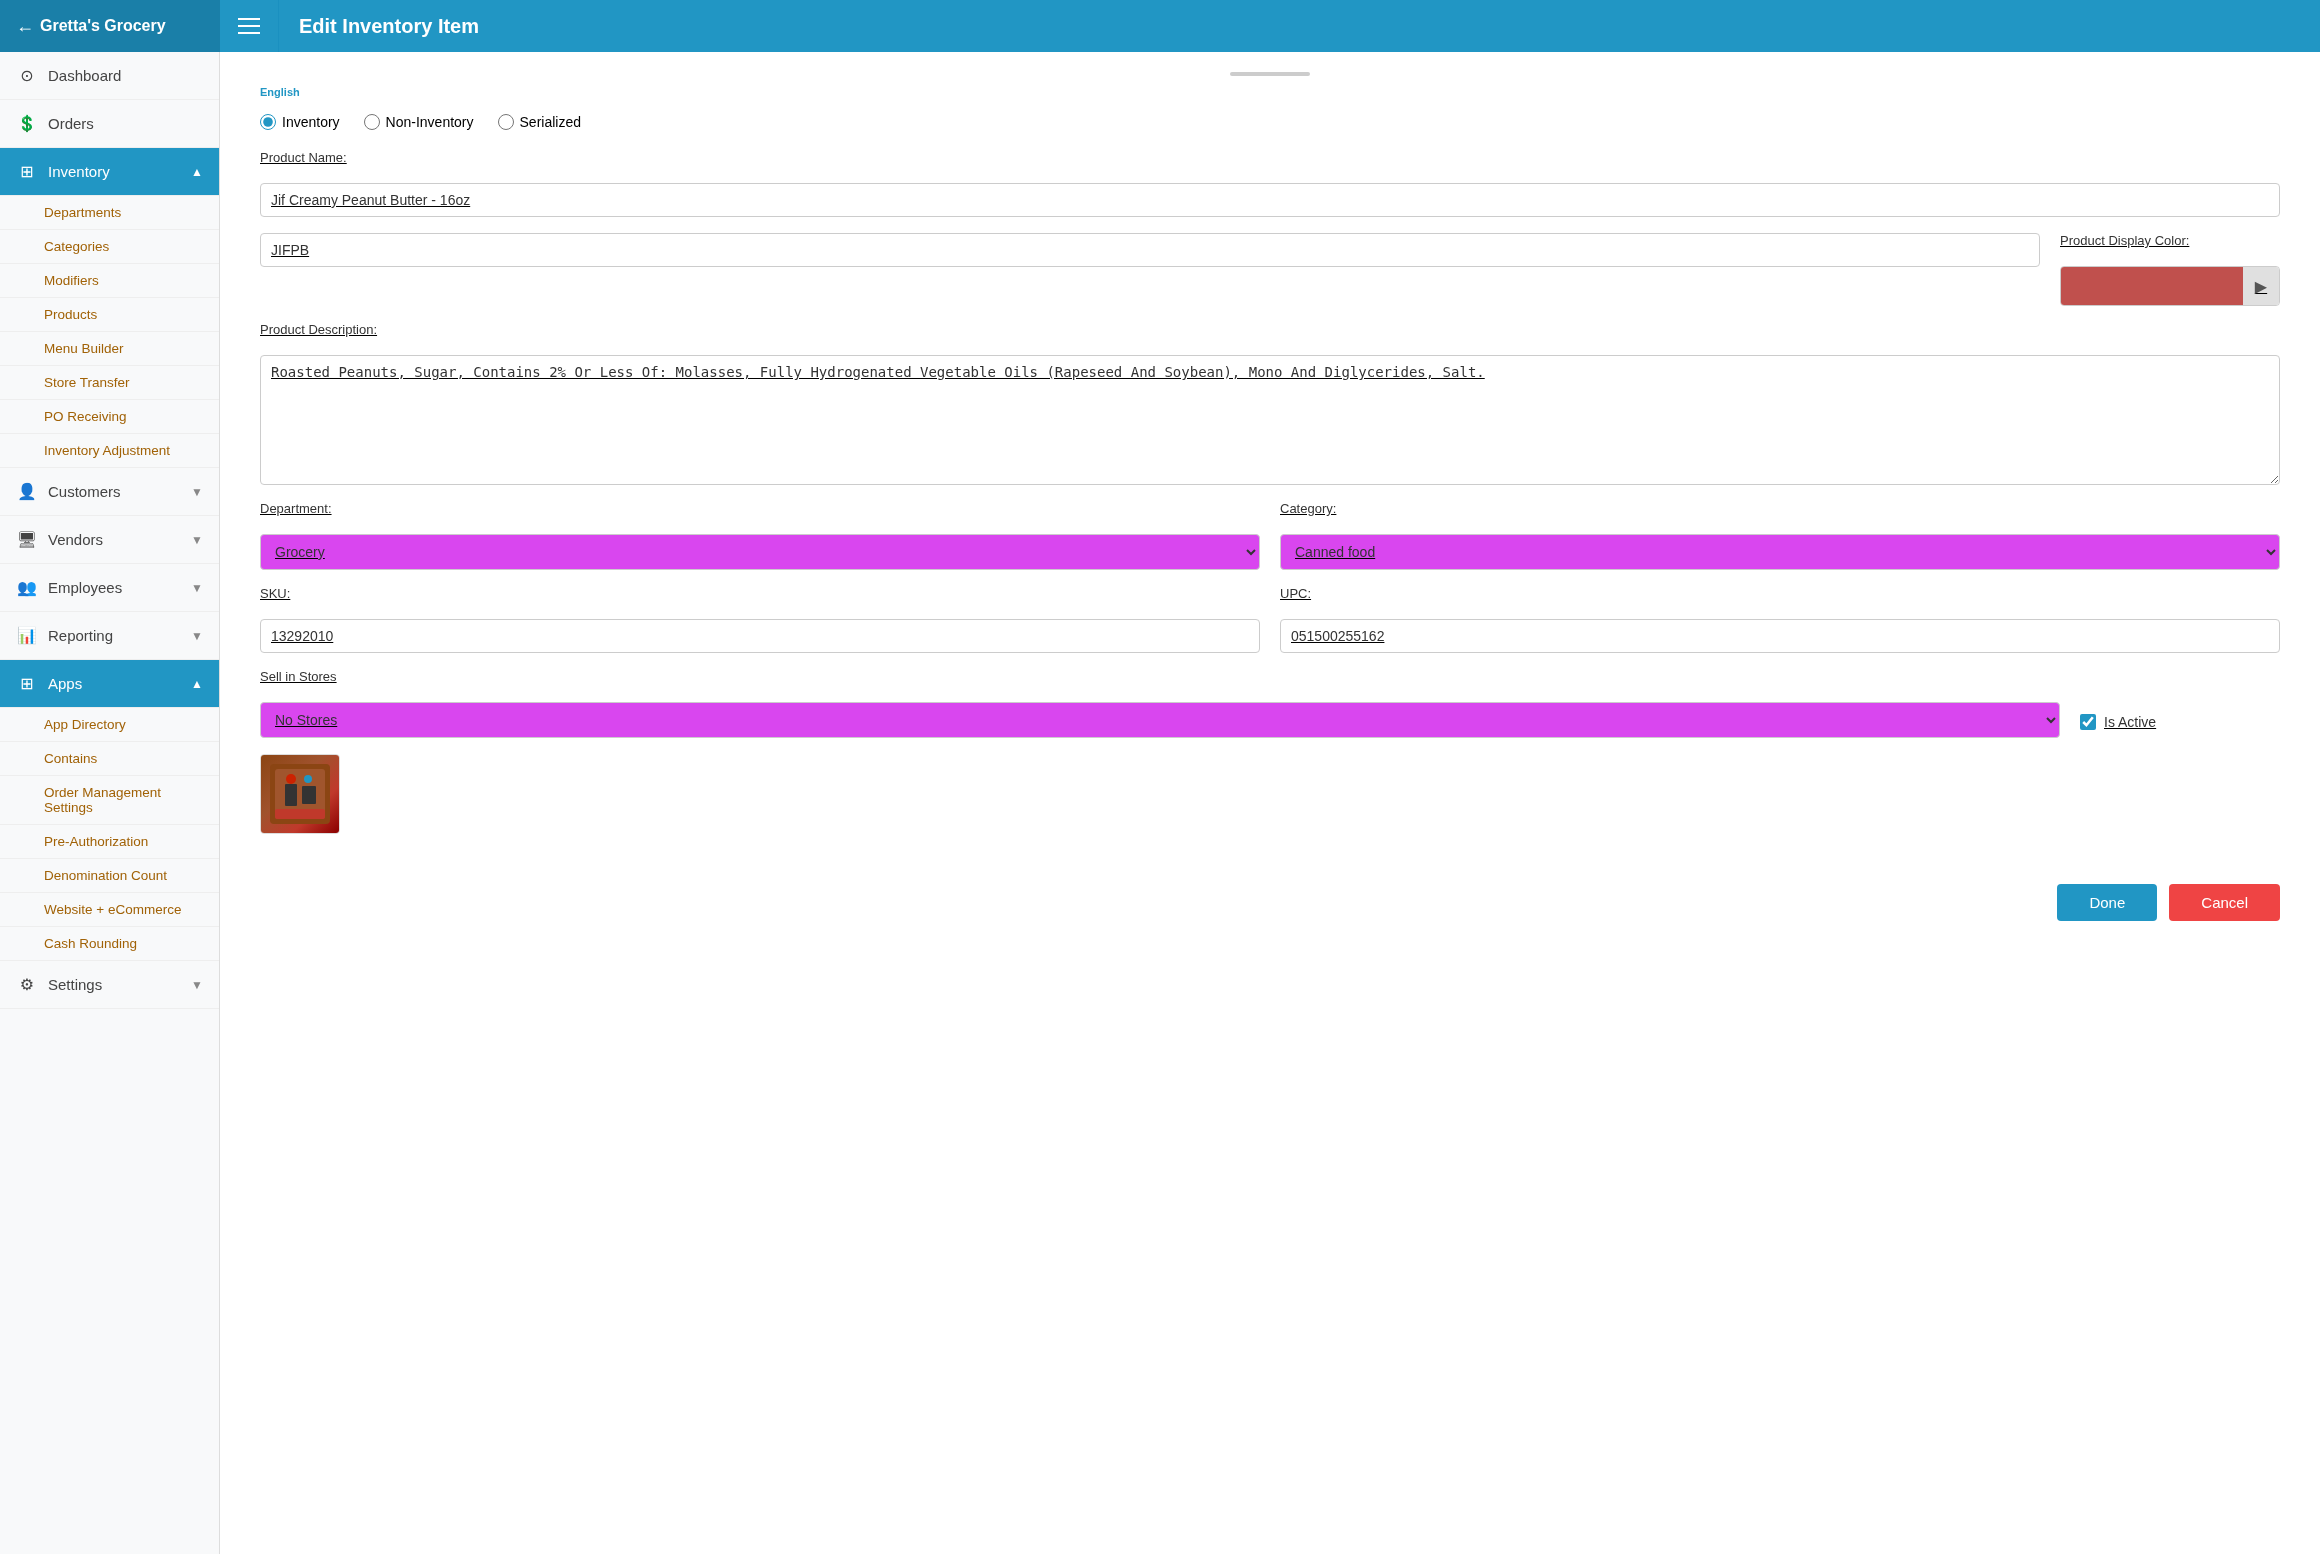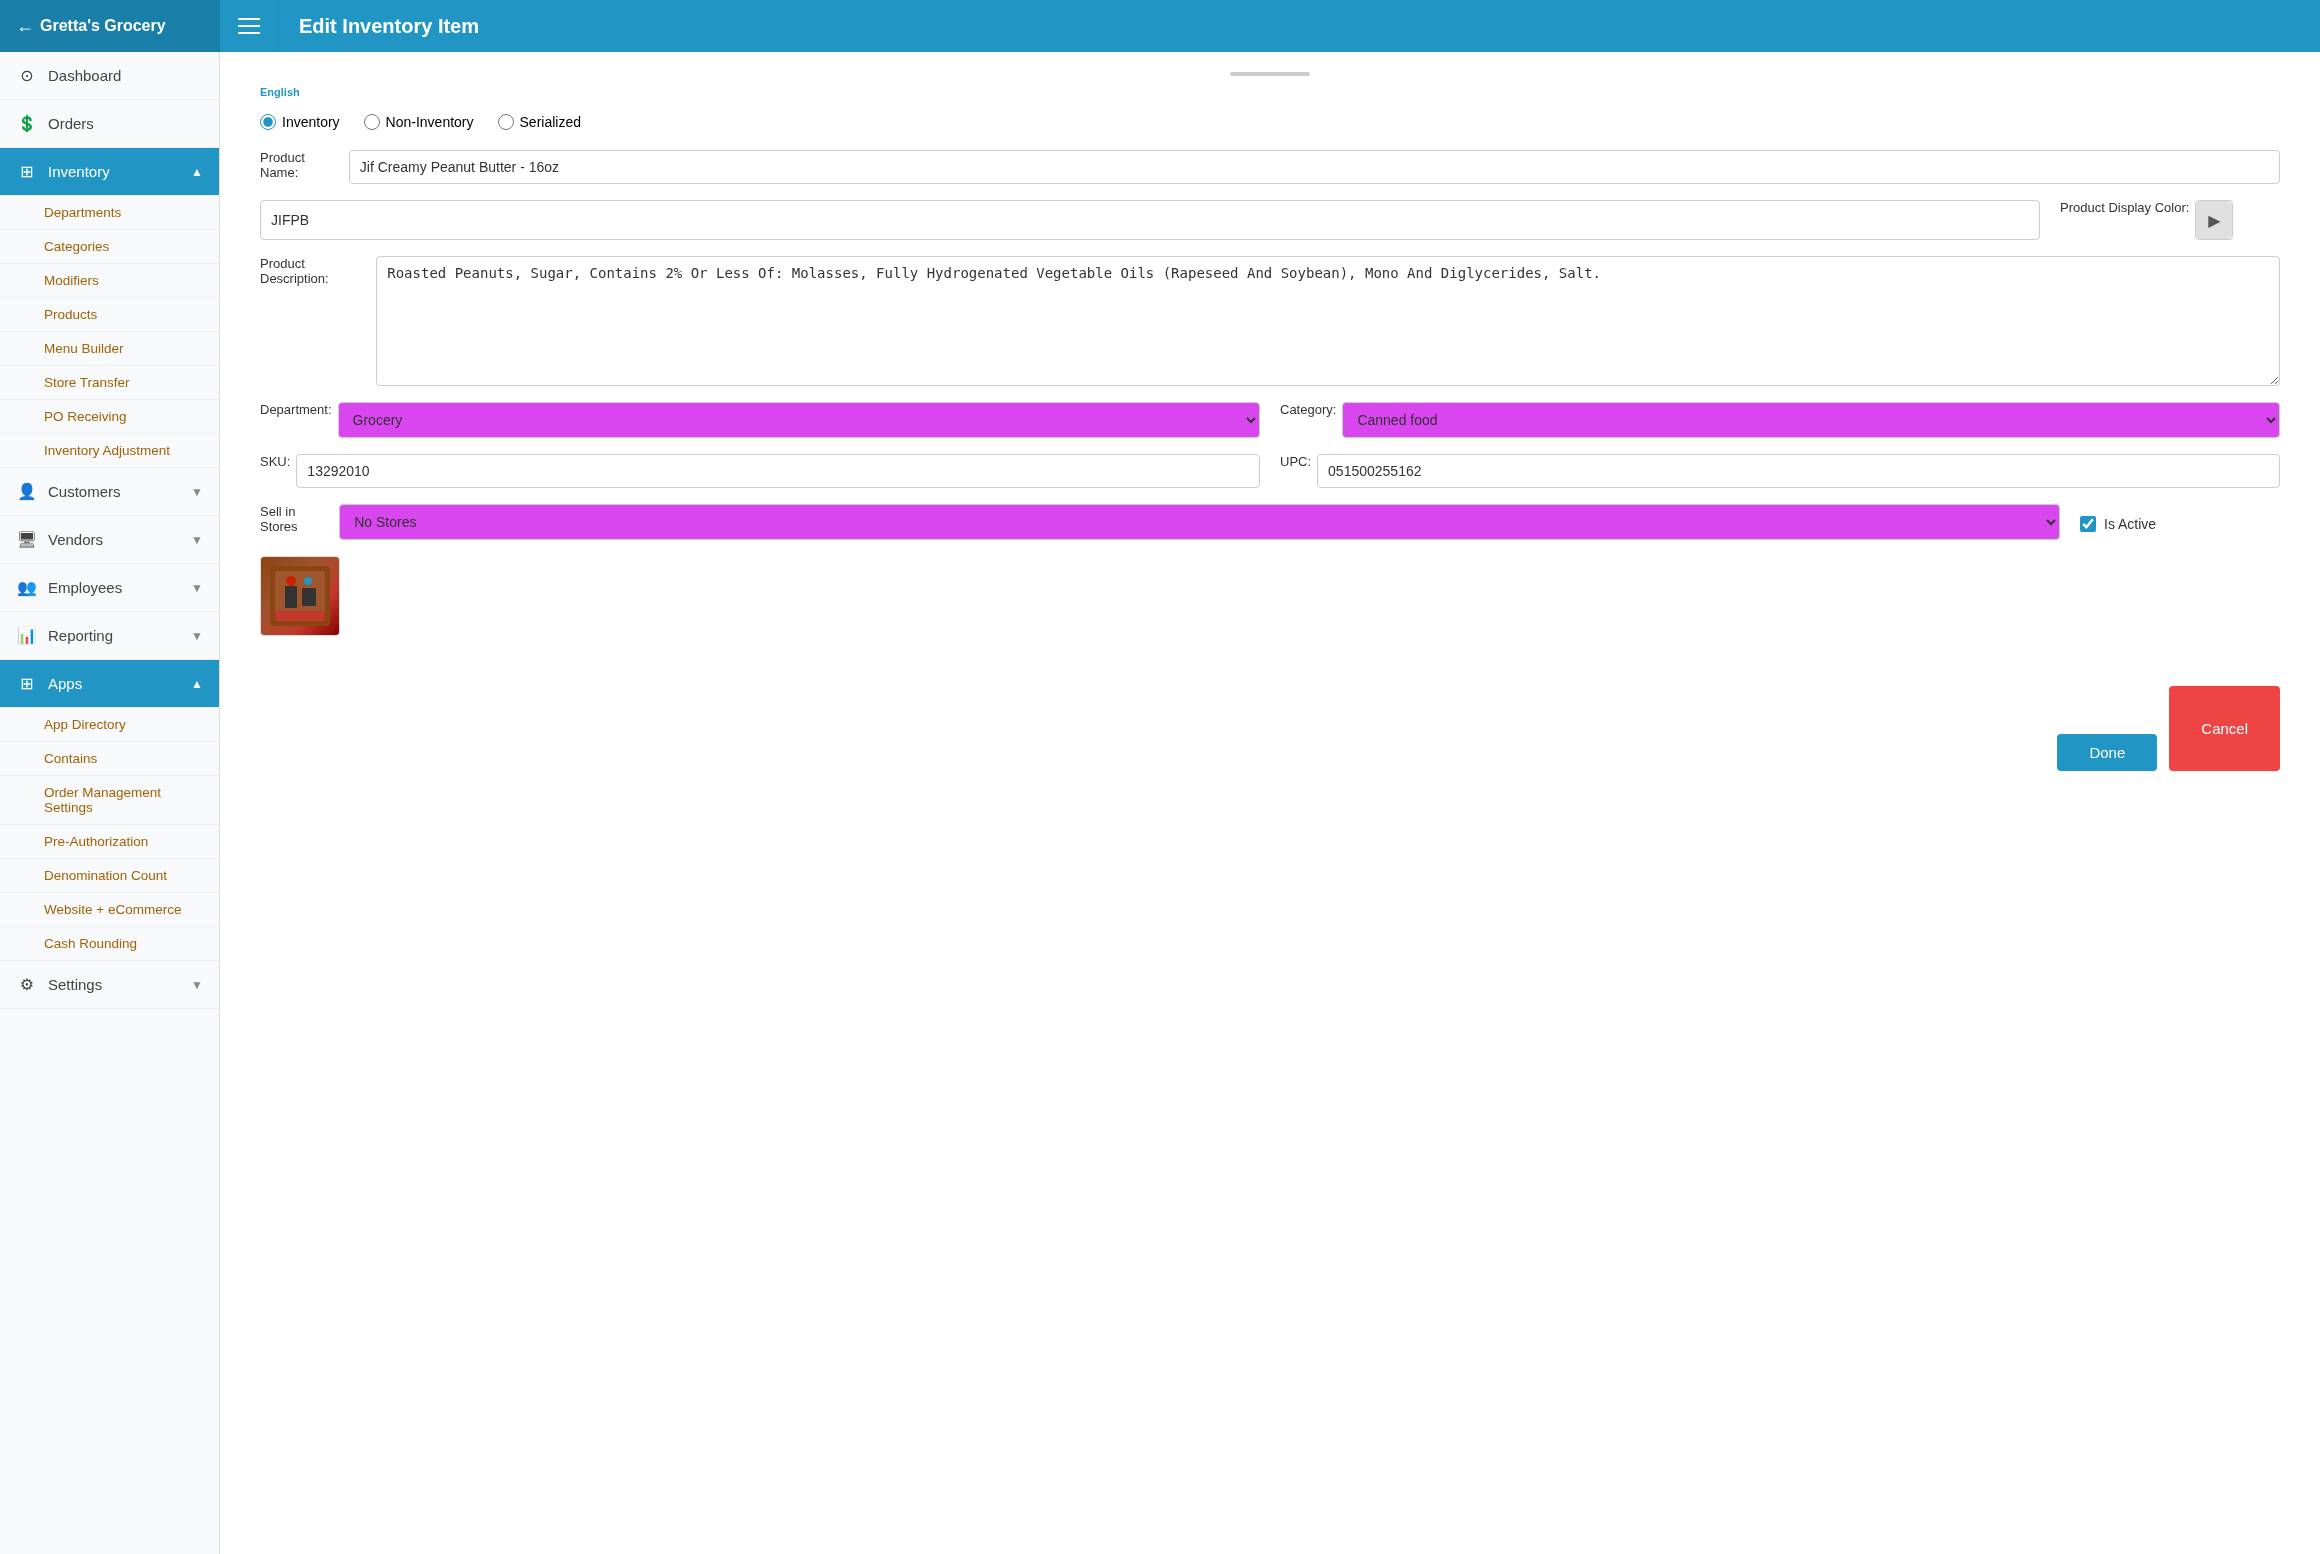--- a/index.html
+++ b/index.html
@@ -124,22 +124,24 @@
     }
     .radio-option input[type="radio"] { accent-color: #2196c4; width: 16px; height: 16px; }
 
     .form-row {
       display: flex;
       gap: 20px;
       margin-bottom: 16px;
     }
     .form-group {
       display: flex;
+      flex-direction: column;
       flex: 1;
-      gap: 6px;
+      gap: 18px;
+      text-decoration: underline;
     }
     .form-group label {
       font-size: 13px;
       color: #333;
       font-weight: 500;
     }
     .form-group input[type="text"],
     .form-group textarea,
     .form-group select {
       border: 1px solid #ccc;
@@ -218,21 +220,20 @@
     }
     .btn-done {
       background: #2196c4;
       color: white;
       border: none;
       padding: 10px 32px;
       border-radius: 4px;
       font-size: 15px;
       cursor: pointer;
       font-weight: 500;
-      margin-top: 48px;
     }
     .btn-cancel {
       background: #ef4444;
       color: white;
       border: none;
       padding: 10px 32px;
       border-radius: 4px;
       font-size: 15px;
       cursor: pointer;
       font-weight: 500;

